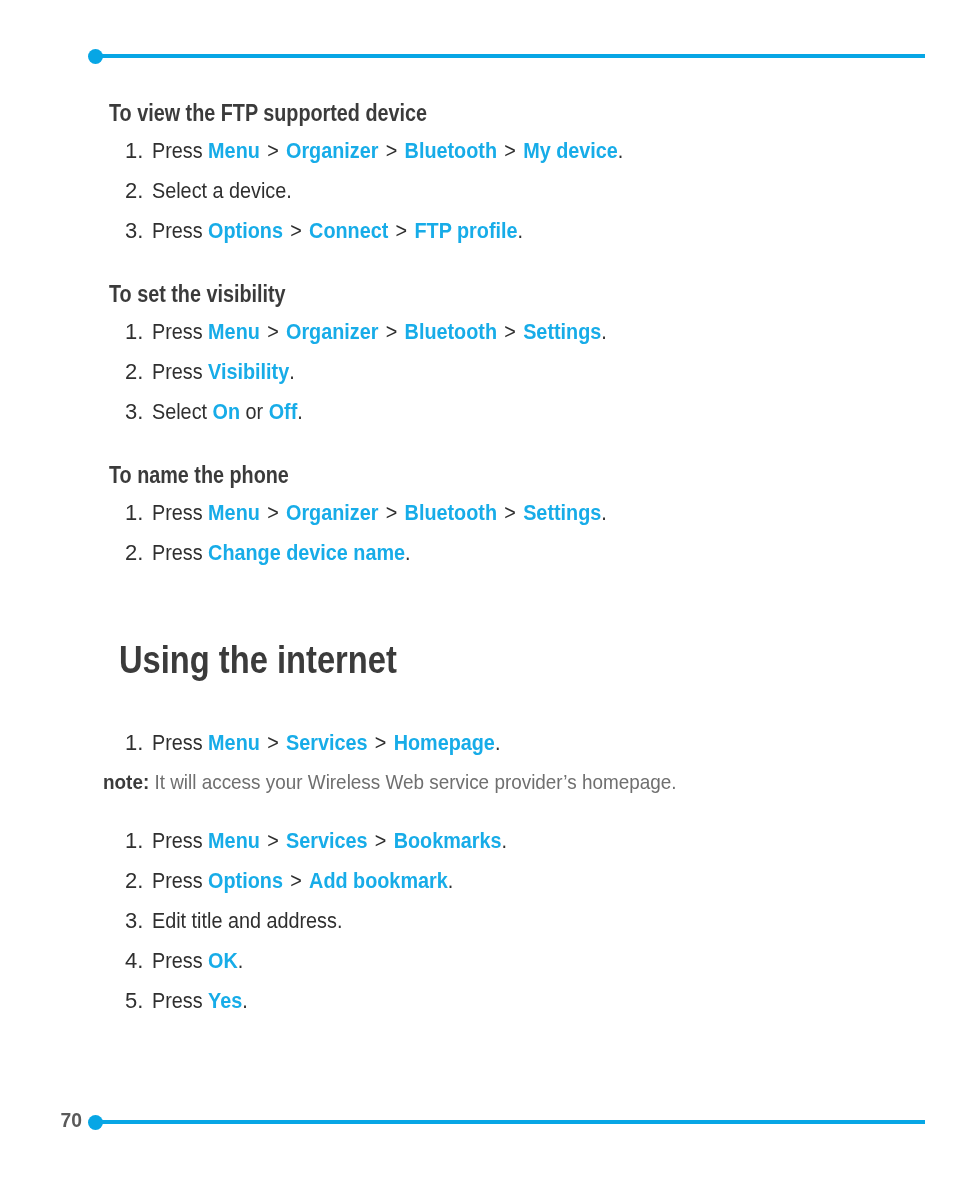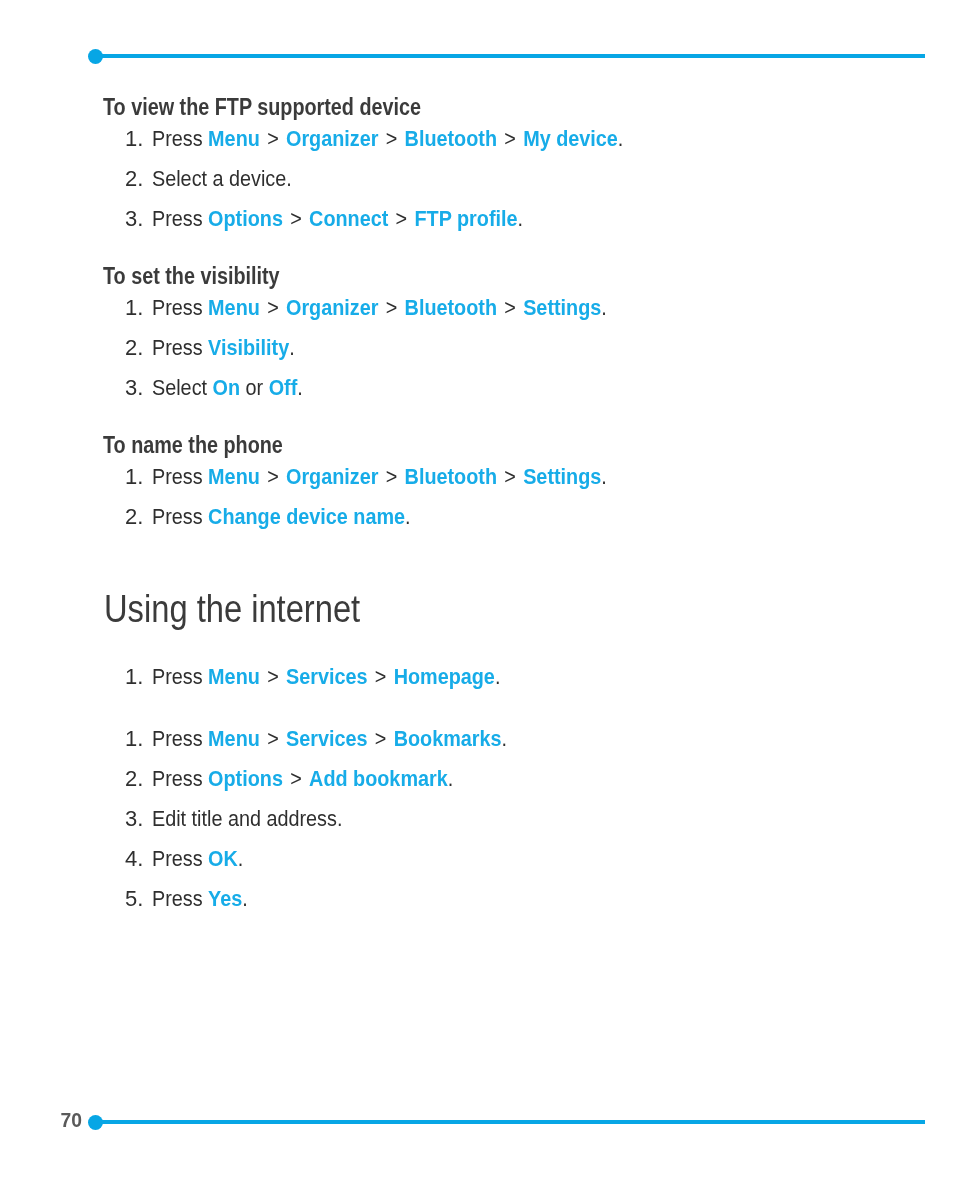--- a/index.html
+++ b/index.html
@@ -67,32 +67,32 @@
     transform: scaleX(0.86);
     transform-origin: left center;
   }
 
   
   .sub-heading {
     font-size: 23px;
     font-weight: bold;
     color: #3b3b3b;
     line-height: 1.0;
-    margin: 0;
+    margin: 6px;
     white-space: nowrap;
   }
   .block { margin-bottom: 0; }   
 
   
   .chapter-heading {
     font-size: 38px;
-    font-weight: normal;
+    font-weight: bold;
     color: #3b3b3b;
     line-height: 1.0;
-    margin: 1px;
+    margin: 16px;
     white-space: nowrap;
   }
 
   
   ol.steps {
     list-style: none;
     margin: 0;
     padding: 0;
   }
   ol.steps > li {
@@ -184,20 +184,21 @@
         <li><span class="step-num">2.</span><span class="step-text"><span class="plain">Press </span><span class="lnk">Change device name</span><span class="plain">.</span></span></li>
       </ol>
     </div>
     <div style="height: 52px;"></div>
     <div class="chapter-heading"><span class="cond">Using the internet</span></div>
     <div style="height: 28px;"></div>
     <div class="block">
       <ol class="steps">
         <li><span class="step-num">1.</span><span class="step-text"><span class="plain">Press </span><span class="lnk">Menu</span><span class="sep"> &gt; </span><span class="lnk">Services</span><span class="sep"> &gt; </span><span class="lnk">Homepage</span><span class="plain">.</span></span></li>
       </ol>
+      <div class="note-line"><span class="note-inner"><span class="note-label">note:</span><span> It will access your Wireless Web service provider’s homepage.</span></span></div>
     </div>
     <div style="height: 22px;"></div>
     <div class="block">
       <ol class="steps">
         <li><span class="step-num">1.</span><span class="step-text"><span class="plain">Press </span><span class="lnk">Menu</span><span class="sep"> &gt; </span><span class="lnk">Services</span><span class="sep"> &gt; </span><span class="lnk">Bookmarks</span><span class="plain">.</span></span></li>
         <li><span class="step-num">2.</span><span class="step-text"><span class="plain">Press </span><span class="lnk">Options</span><span class="sep"> &gt; </span><span class="lnk">Add bookmark</span><span class="plain">.</span></span></li>
         <li><span class="step-num">3.</span><span class="step-text"><span class="plain">Edit title and address.</span></span></li>
         <li><span class="step-num">4.</span><span class="step-text"><span class="plain">Press </span><span class="lnk">OK</span><span class="plain">.</span></span></li>
         <li><span class="step-num">5.</span><span class="step-text"><span class="plain">Press </span><span class="lnk">Yes</span><span class="plain">.</span></span></li>
       </ol>

